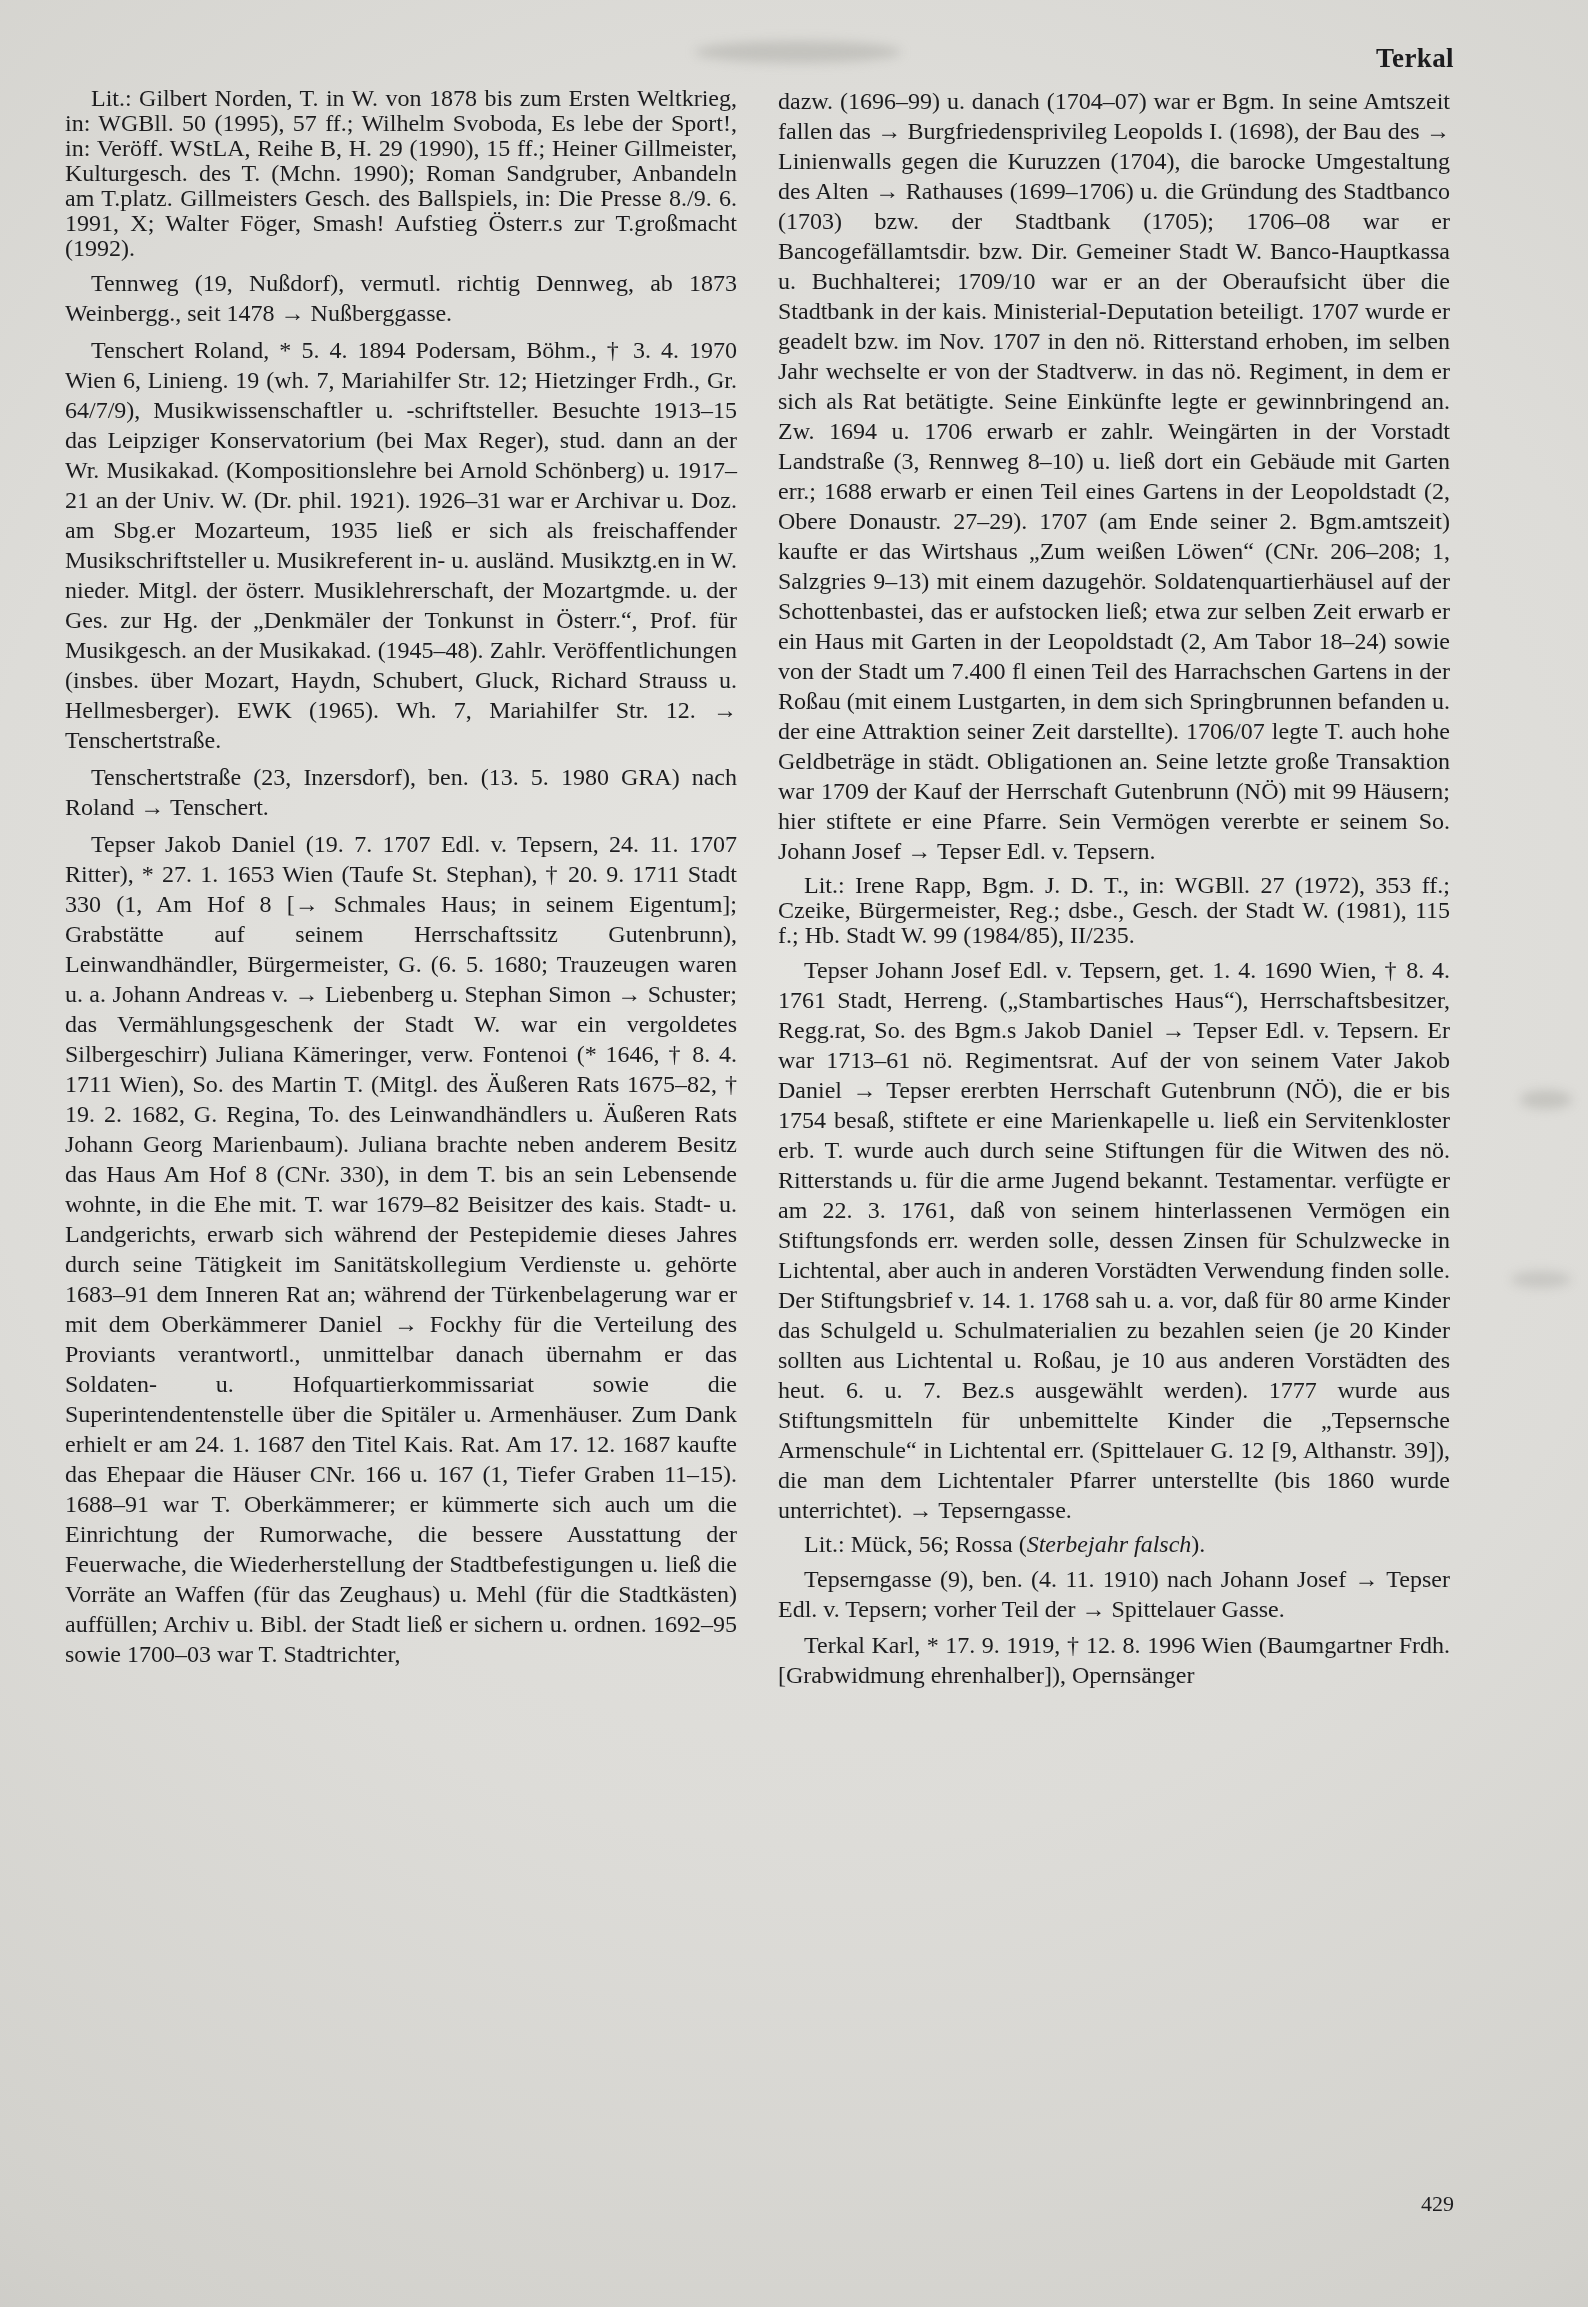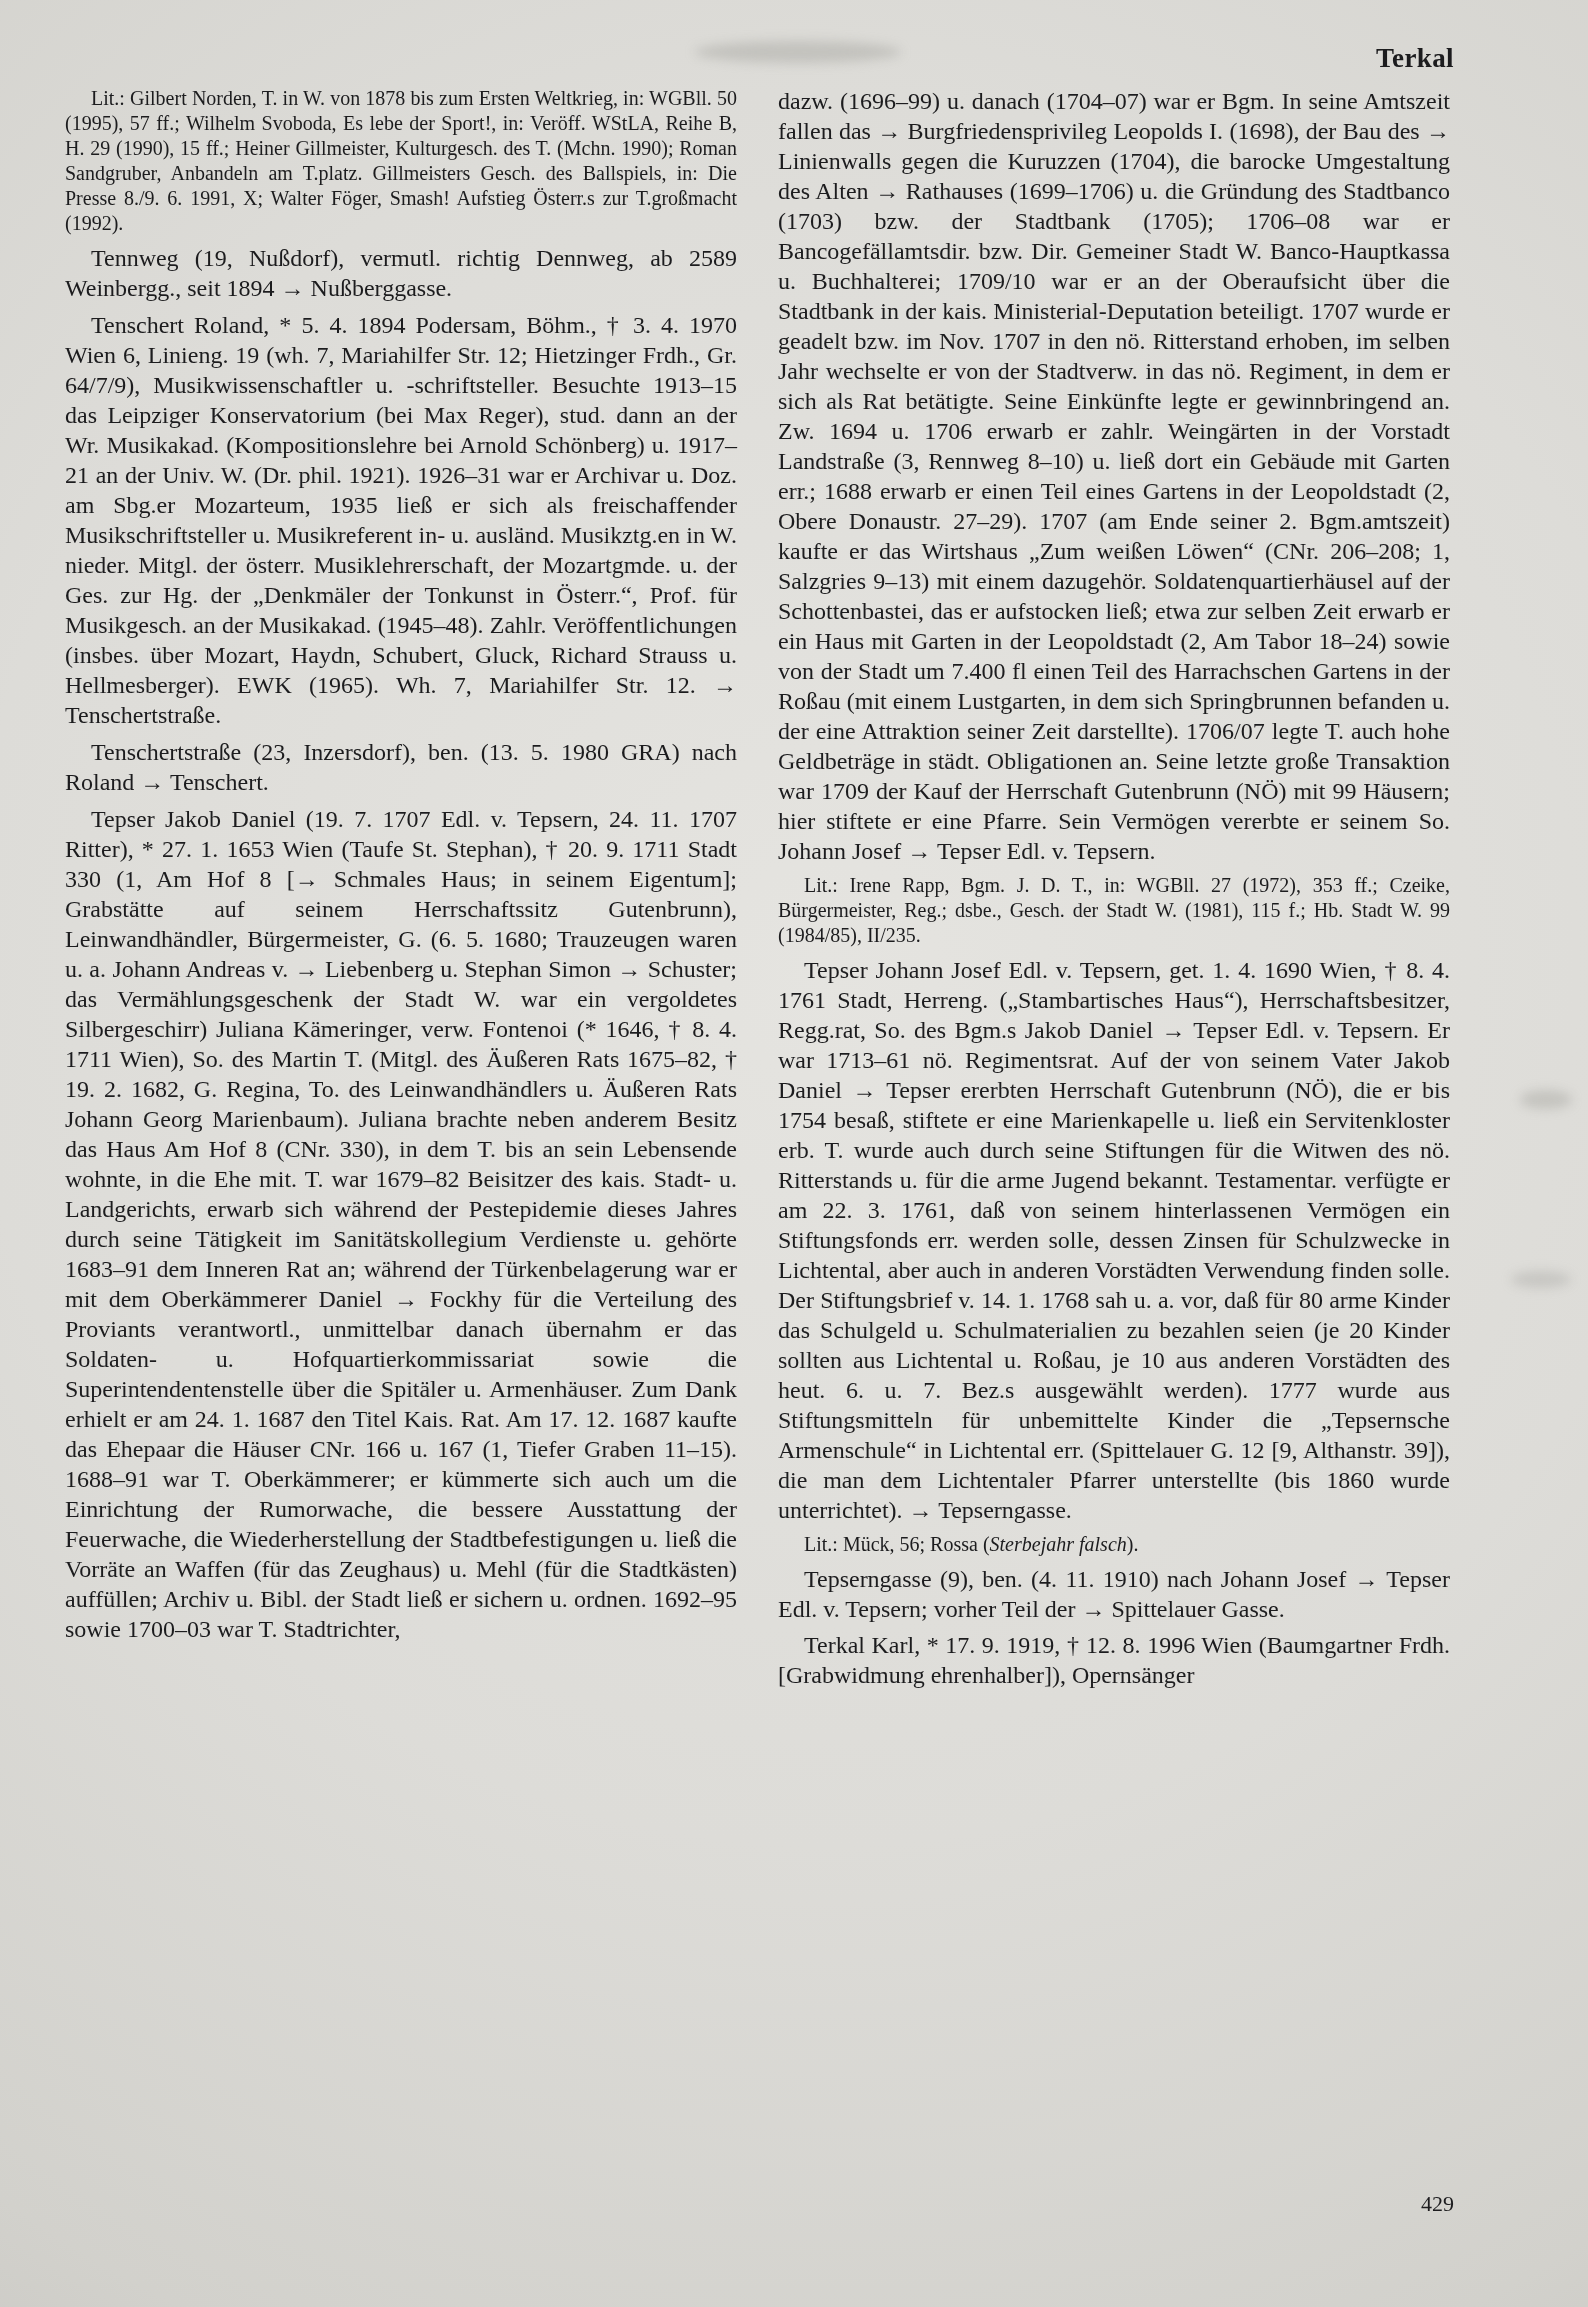--- a/index.html
+++ b/index.html
@@ -38,21 +38,21 @@
     width: 672px;
     text-align: justify;
     hyphens: auto;
     -webkit-hyphens: auto;
     font-size: 24px;
     line-height: 30px;
   }
   .para { margin: 0; text-indent: 26px; }
   .para + .para { margin-top: 6.9px; }
   .para.body { text-indent: 0; }
-  .para.lit { font-size: 20px; line-height: 25px; }
+  .para.lit { font-size: 24px; line-height: 25px; }
   .seg-normal { font-style: normal; font-weight: normal; }
   .seg-bold { font-weight: normal; }
   .seg-italic { font-style: italic; }
   .page-number {
     position: absolute;
     top: 2191px;
     right: 134px;
     font-size: 22px;
   }
   .artifact {
@@ -71,21 +71,21 @@
 <div class="scan">
   <div class="artifact a1"></div>
   <div class="artifact a2"></div>
   <div class="artifact a3"></div>
 
   <div class="running-header">Terkal</div>
 
   <div class="columns">
     <div class="col" id="col-left">
         <p class="para lit"><span class="seg-normal">Lit.: Gilbert Norden, T. in W. von 1878 bis zum Ersten Weltkrieg, in: WGBll. 50 (1995), 57 ff.; Wilhelm Svoboda, Es lebe der Sport!, in: Veröff. WStLA, Reihe B, H. 29 (1990), 15 ff.; Heiner Gillmeister, Kulturgesch. des T. (Mchn. 1990); Roman Sandgruber, Anbandeln am T.platz. Gillmeisters Gesch. des Ballspiels, in: Die Presse 8./9. 6. 1991, X; Walter Föger, Smash! Aufstieg Österr.s zur T.großmacht (1992).</span></p>
-        <p class="para entry"><span class="seg-bold">Tennweg</span><span class="seg-normal"> (19, Nußdorf), vermutl. richtig Dennweg, ab 2589 Weinbergg., seit 1894 → Nußberggasse.</span></p>
+        <p class="para entry"><span class="seg-bold">Tennweg</span><span class="seg-normal"> (19, Nußdorf), vermutl. richtig Dennweg, ab 1873 Weinbergg., seit 1478 → Nußberggasse.</span></p>
         <p class="para entry"><span class="seg-bold">Tenschert</span><span class="seg-normal"> Roland, * 5. 4. 1894 Podersam, Böhm., † 3. 4. 1970 Wien 6, Linieng. 19 (wh. 7, Mariahilfer Str. 12; Hietzinger Frdh., Gr. 64/7/9), Musikwissenschaftler u. -schriftsteller. Besuchte 1913–15 das Leipziger Konservatorium (bei Max Reger), stud. dann an der Wr. Musikakad. (Kompositionslehre bei Arnold Schönberg) u. 1917–21 an der Univ. W. (Dr. phil. 1921). 1926–31 war er Archivar u. Doz. am Sbg.er Mozarteum, 1935 ließ er sich als freischaffender Musikschriftsteller u. Musikreferent in- u. ausländ. Musikztg.en in W. nieder. Mitgl. der österr. Musiklehrerschaft, der Mozartgmde. u. der Ges. zur Hg. der „Denkmäler der Tonkunst in Österr.“, Prof. für Musikgesch. an der Musikakad. (1945–48). Zahlr. Veröffentlichungen (insbes. über Mozart, Haydn, Schubert, Gluck, Richard Strauss u. Hellmesberger). EWK (1965). Wh. 7, Mariahilfer Str. 12. → Tenschertstraße.</span></p>
         <p class="para entry"><span class="seg-bold">Tenschertstraße</span><span class="seg-normal"> (23, Inzersdorf), ben. (13. 5. 1980 GRA) nach Roland → Tenschert.</span></p>
         <p class="para entry"><span class="seg-bold">Tepser</span><span class="seg-normal"> Jakob Daniel (19. 7. 1707 Edl. v. Tepsern, 24. 11. 1707 Ritter), * 27. 1. 1653 Wien (Taufe St. Stephan), † 20. 9. 1711 Stadt 330 (1, Am Hof 8 [→ Schmales Haus; in seinem Eigentum]; Grabstätte auf seinem Herrschaftssitz Gutenbrunn), Leinwandhändler, Bürgermeister, G. (6. 5. 1680; Trauzeugen waren u. a. Johann Andreas v. → Liebenberg u. Stephan Simon → Schuster; das Vermählungsgeschenk der Stadt W. war ein vergoldetes Silbergeschirr) Juliana Kämeringer, verw. Fontenoi (* 1646, † 8. 4. 1711 Wien), So. des Martin T. (Mitgl. des Äußeren Rats 1675–82, † 19. 2. 1682, G. Regina, To. des Leinwandhändlers u. Äußeren Rats Johann Georg Marienbaum). Juliana brachte neben anderem Besitz das Haus Am Hof 8 (CNr. 330), in dem T. bis an sein Lebensende wohnte, in die Ehe mit. T. war 1679–82 Beisitzer des kais. Stadt- u. Landgerichts, erwarb sich während der Pestepidemie dieses Jahres durch seine Tätigkeit im Sanitätskollegium Verdienste u. gehörte 1683–91 dem Inneren Rat an; während der Türkenbelagerung war er mit dem Oberkämmerer Daniel → Fockhy für die Verteilung des Proviants verantwortl., unmittelbar danach übernahm er das Soldaten- u. Hofquartierkommissariat sowie die Superintendentenstelle über die Spitäler u. Armenhäuser. Zum Dank erhielt er am 24. 1. 1687 den Titel Kais. Rat. Am 17. 12. 1687 kaufte das Ehepaar die Häuser CNr. 166 u. 167 (1, Tiefer Graben 11–15). 1688–91 war T. Oberkämmerer; er kümmerte sich auch um die Einrichtung der Rumorwache, die bessere Ausstattung der Feuerwache, die Wiederherstellung der Stadtbefestigungen u. ließ die Vorräte an Waffen (für das Zeughaus) u. Mehl (für die Stadtkästen) auffüllen; Archiv u. Bibl. der Stadt ließ er sichern u. ordnen. 1692–95 sowie 1700–03 war T. Stadtrichter,</span></p>
       </div>
     <div class="col" id="col-right">
         <p class="para body"><span class="seg-normal">dazw. (1696–99) u. danach (1704–07) war er Bgm. In seine Amtszeit fallen das → Burgfriedensprivileg Leopolds I. (1698), der Bau des → Linienwalls gegen die Kuruzzen (1704), die barocke Umgestaltung des Alten → Rathauses (1699–1706) u. die Gründung des Stadtbanco (1703) bzw. der Stadtbank (1705); 1706–08 war er Bancogefällamtsdir. bzw. Dir. Gemeiner Stadt W. Banco-Hauptkassa u. Buchhalterei; 1709/10 war er an der Oberaufsicht über die Stadtbank in der kais. Ministerial-Deputation beteiligt. 1707 wurde er geadelt bzw. im Nov. 1707 in den nö. Ritterstand erhoben, im selben Jahr wechselte er von der Stadtverw. in das nö. Regiment, in dem er sich als Rat betätigte. Seine Einkünfte legte er gewinnbringend an. Zw. 1694 u. 1706 erwarb er zahlr. Weingärten in der Vorstadt Landstraße (3, Rennweg 8–10) u. ließ dort ein Gebäude mit Garten err.; 1688 erwarb er einen Teil eines Gartens in der Leopoldstadt (2, Obere Donaustr. 27–29). 1707 (am Ende seiner 2. Bgm.amtszeit) kaufte er das Wirtshaus „Zum weißen Löwen“ (CNr. 206–208; 1, Salzgries 9–13) mit einem dazugehör. Soldatenquartierhäusel auf der Schottenbastei, das er aufstocken ließ; etwa zur selben Zeit erwarb er ein Haus mit Garten in der Leopoldstadt (2, Am Tabor 18–24) sowie von der Stadt um 7.400 fl einen Teil des Harrachschen Gartens in der Roßau (mit einem Lustgarten, in dem sich Springbrunnen befanden u. der eine Attraktion seiner Zeit darstellte). 1706/07 legte T. auch hohe Geldbeträge in städt. Obligationen an. Seine letzte große Transaktion war 1709 der Kauf der Herrschaft Gutenbrunn (NÖ) mit 99 Häusern; hier stiftete er eine Pfarre. Sein Vermögen vererbte er seinem So. Johann Josef → Tepser Edl. v. Tepsern.</span></p>
         <p class="para lit"><span class="seg-normal">Lit.: Irene Rapp, Bgm. J. D. T., in: WGBll. 27 (1972), 353 ff.; Czeike, Bürgermeister, Reg.; dsbe., Gesch. der Stadt W. (1981), 115 f.; Hb. Stadt W. 99 (1984/85), II/235.</span></p>
         <p class="para entry"><span class="seg-bold">Tepser</span><span class="seg-normal"> Johann Josef Edl. v. Tepsern, get. 1. 4. 1690 Wien, † 8. 4. 1761 Stadt, Herreng. („Stambartisches Haus“), Herrschaftsbesitzer, Regg.rat, So. des Bgm.s Jakob Daniel → Tepser Edl. v. Tepsern. Er war 1713–61 nö. Regimentsrat. Auf der von seinem Vater Jakob Daniel → Tepser ererbten Herrschaft Gutenbrunn (NÖ), die er bis 1754 besaß, stiftete er eine Marienkapelle u. ließ ein Servitenkloster erb. T. wurde auch durch seine Stiftungen für die Witwen des nö. Ritterstands u. für die arme Jugend bekannt. Testamentar. verfügte er am 22. 3. 1761, daß von seinem hinterlassenen Vermögen ein Stiftungsfonds err. werden solle, dessen Zinsen für Schulzwecke in Lichtental, aber auch in anderen Vorstädten Verwendung finden solle. Der Stiftungsbrief v. 14. 1. 1768 sah u. a. vor, daß für 80 arme Kinder das Schulgeld u. Schulmaterialien zu bezahlen seien (je 20 Kinder sollten aus Lichtental u. Roßau, je 10 aus anderen Vorstädten des heut. 6. u. 7. Bez.s ausgewählt werden). 1777 wurde aus Stiftungsmitteln für unbemittelte Kinder die „Tepsernsche Armenschule“ in Lichtental err. (Spittelauer G. 12 [9, Althanstr. 39]), die man dem Lichtentaler Pfarrer unterstellte (bis 1860 wurde unterrichtet). → Tepserngasse.</span></p>
         <p class="para lit"><span class="seg-normal">Lit.: Mück, 56; Rossa (</span><span class="seg-italic">Sterbejahr falsch</span><span class="seg-normal">).</span></p>
         <p class="para entry"><span class="seg-bold">Tepserngasse</span><span class="seg-normal"> (9), ben. (4. 11. 1910) nach Johann Josef → Tepser Edl. v. Tepsern; vorher Teil der → Spittelauer Gasse.</span></p>

